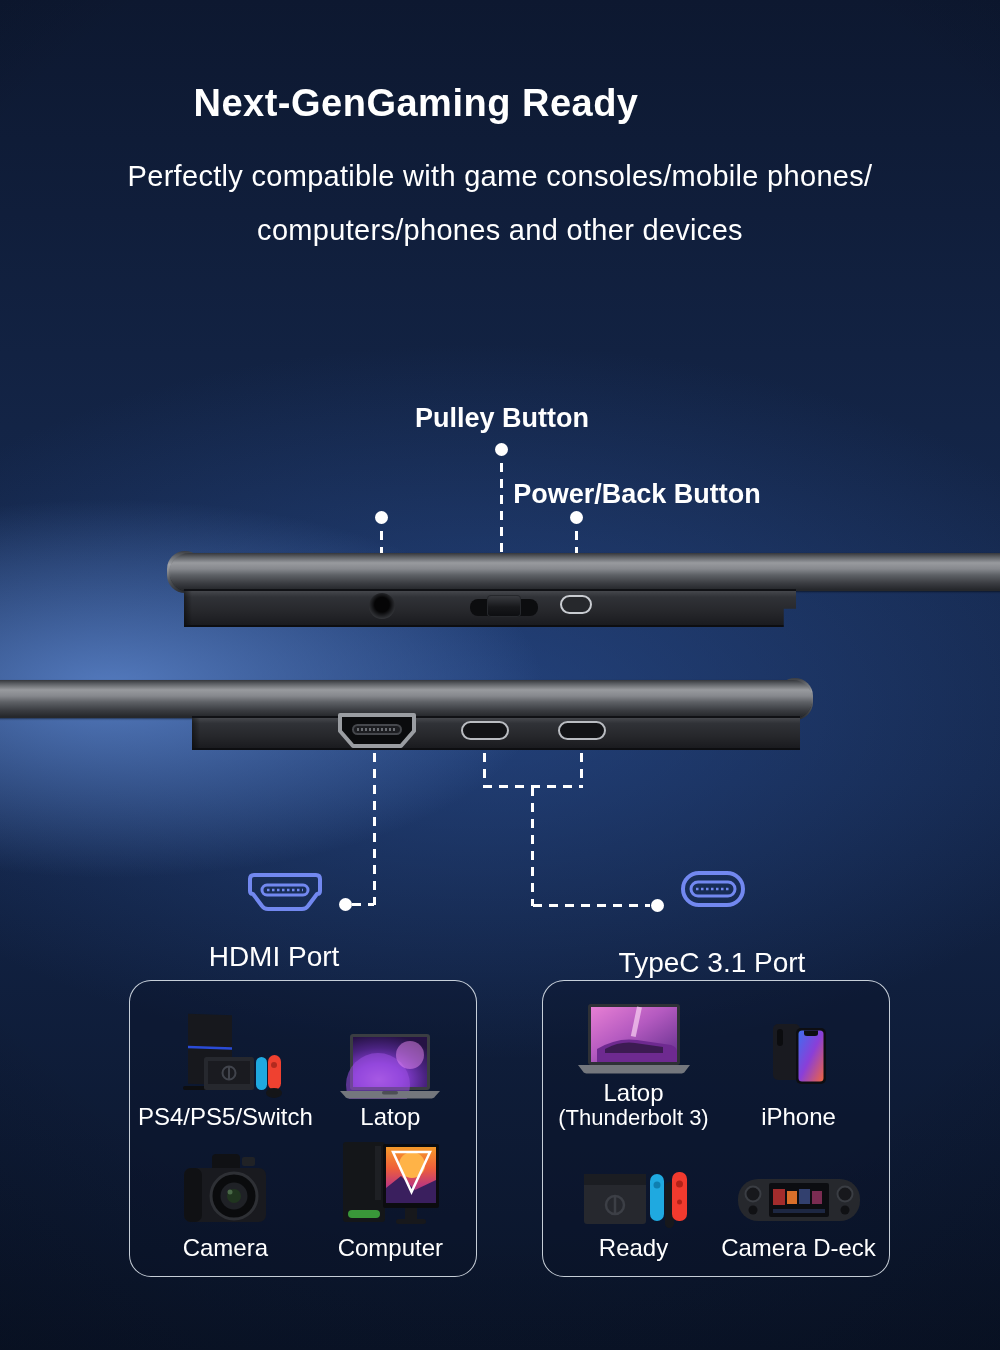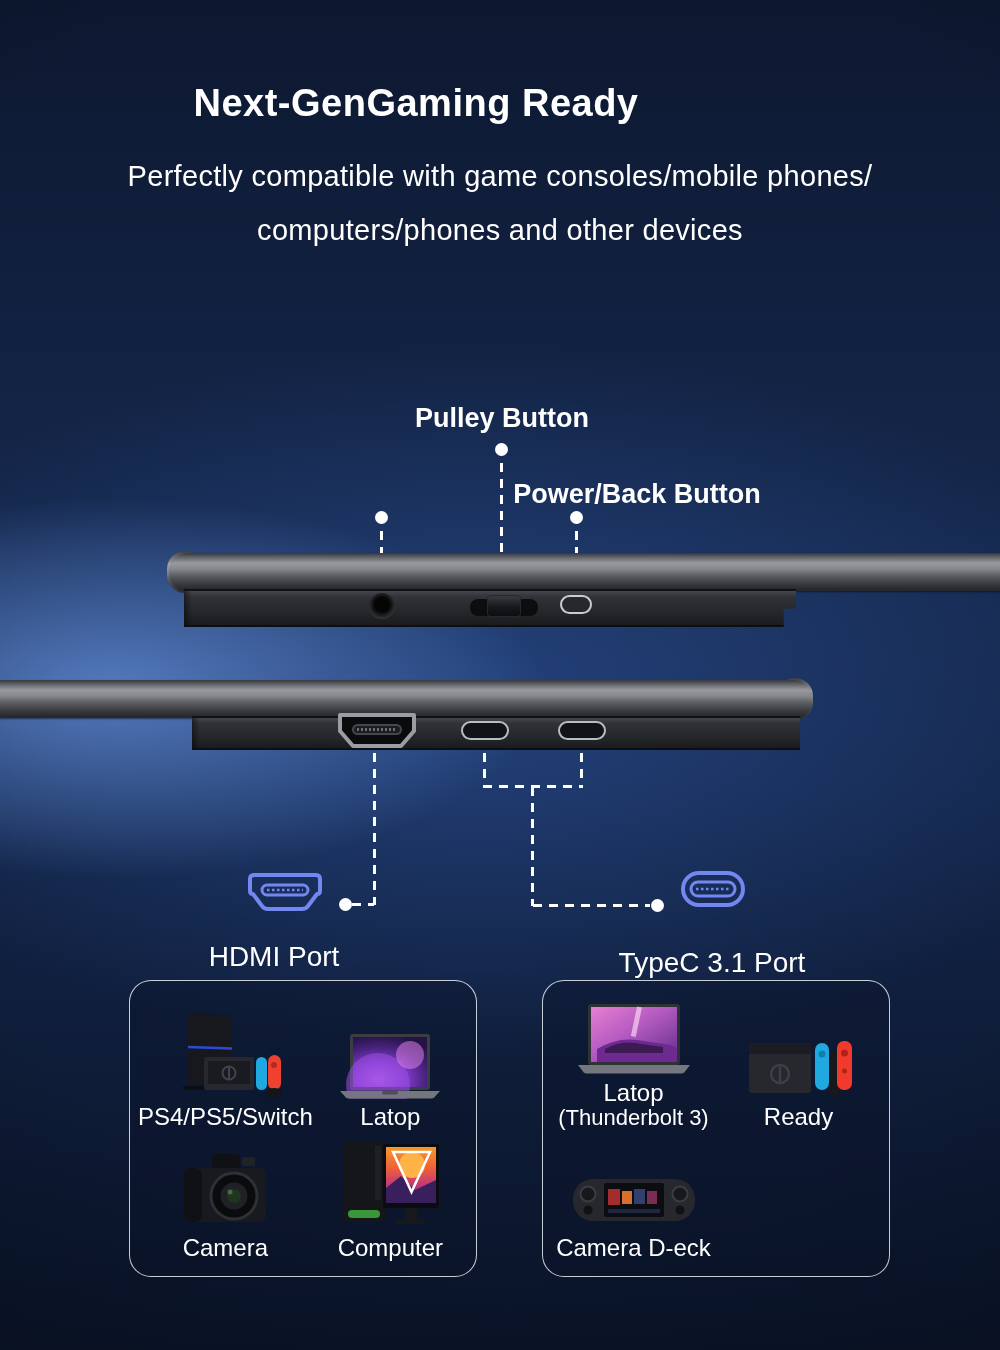--- a/index.html
+++ b/index.html
@@ -233,20 +233,39 @@
           <rect x="62" y="4" width="5" height="30" fill="#fad2f2" opacity="0.7" transform="rotate(12 64 4)"></rect>
           <path d="M22 46 Q42 34 62 37 L96 42 Q102 44 102 49 L102 59 L22 59 Z" fill="#6e2a90"></path>
           <path d="M30 46 Q45 38 60 40 L88 44 L88 50 L30 50 Z" fill="#3c1b52"></path>
           <path d="M3 62 H115 L110 68.5 Q109 70.5 105 70.5 H13 Q9 70.5 8 68.5 Z" fill="#74777d"></path>
         </svg>
       </div>
       <div class="cell-label">Latop</div>
       <div class="cell-sublabel">(Thunderbolt 3)</div>
     </div>
     <div class="cell">
+      <div class="cell-icon" style="padding-bottom:14px;">
+        <svg width="62" height="62" viewBox="0 0 62 62">
+          <defs>
+            <linearGradient id="phonewall" x1="0" y1="0" x2="1" y2="1">
+              <stop offset="0%" stop-color="#3f6df0"></stop>
+                <stop offset="50%" stop-color="#8a3fd8"></stop>
+              <stop offset="100%" stop-color="#f0653f"></stop>
+            </linearGradient>
+          </defs>
+          <rect x="5" y="1" width="27" height="56" rx="5" fill="#191a20"></rect>
+          <rect x="9" y="6" width="6" height="17" rx="3" fill="#0b0c0f"></rect>
+          <rect x="28" y="5" width="30" height="56" rx="5" fill="#0d0e12"></rect>
+          <rect x="30.5" y="7.5" width="25" height="51" rx="3.5" fill="url(#phonewall)"></rect>
+          <path d="M36 7.5 H50 V10.5 Q50 13 47 13 H39 Q36 13 36 10.5 Z" fill="#0d0e12"></path>
+        </svg>
+      </div>
+      <div class="cell-label">iPhone</div>
+    </div>
+    <div class="cell">
       <div class="cell-icon">
         <svg width="112" height="62" viewBox="0 0 112 62">
           <rect x="6" y="6" width="62" height="50" rx="3" fill="#26282e"></rect>
           <rect x="6" y="6" width="62" height="11" fill="#1b1d22"></rect>
           <circle cx="37" cy="37" r="9" fill="none" stroke="#3c3f46" stroke-width="2.5"></circle>
           <line x1="37" y1="28" x2="37" y2="46" stroke="#3c3f46" stroke-width="2.5"></line>
           <rect x="72" y="6" width="14" height="47" rx="7" fill="#1fa9e0"></rect>
           <circle cx="79" cy="17" r="3.5" fill="#0f7fb0"></circle>
           <rect x="87" y="14" width="9" height="46" rx="4.5" fill="#17181c"></rect>
           <rect x="94" y="4" width="15" height="49" rx="7" fill="#f13a2e"></rect>

